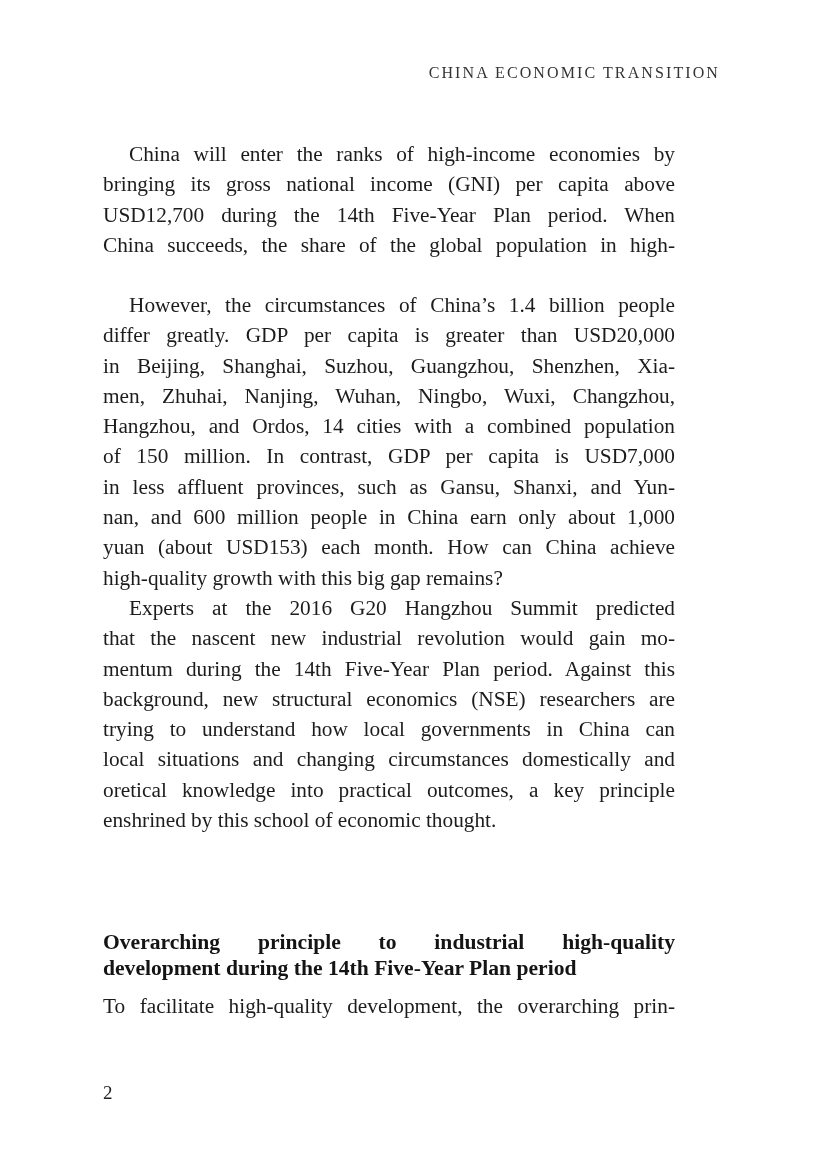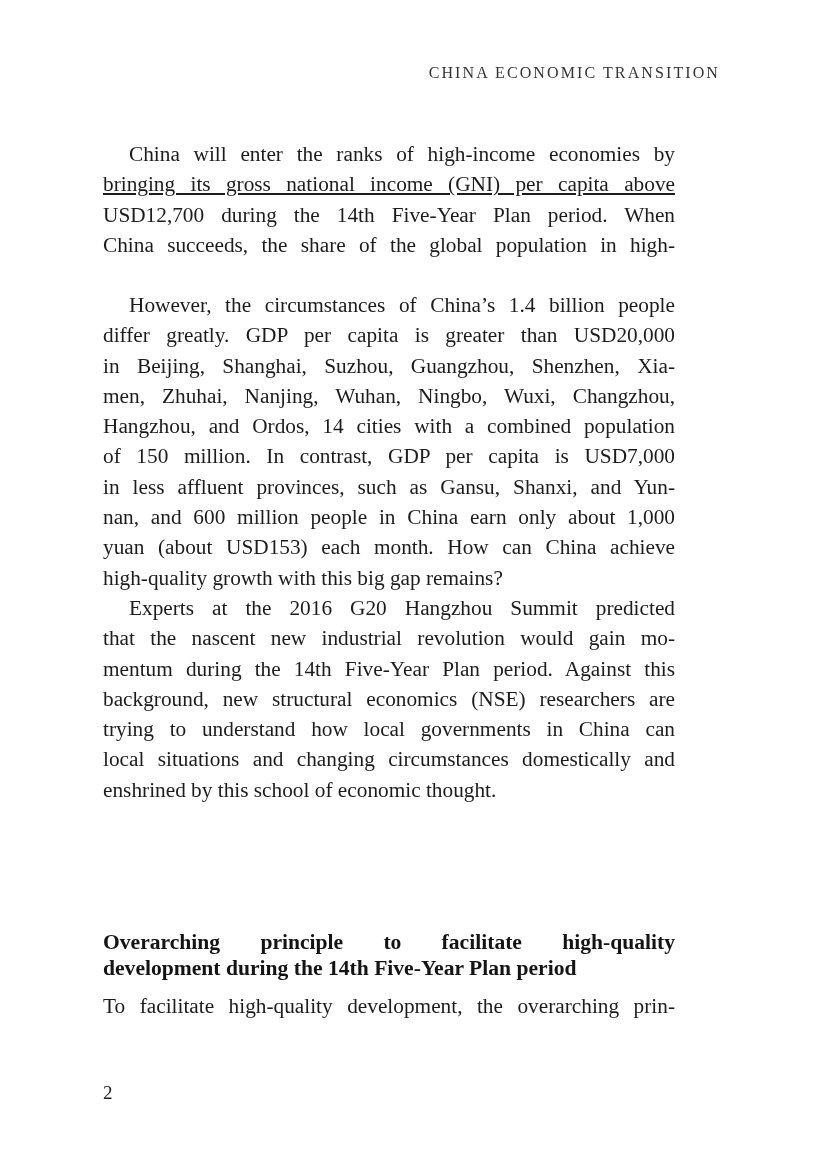--- a/index.html
+++ b/index.html
@@ -79,21 +79,21 @@
       color: #222222;
     }
   </style>
 </head>
 <body>
 
 <div class="running-head">CHINA ECONOMIC TRANSITION</div>
 
 <div class="body-block" id="p1">
   <span class="line indent" style="white-space: normal;">China will enter the ranks of high-income economies by</span>
-  <span class="line" style="white-space: normal; text-decoration: underline;">bringing its gross national income (GNI) per capita above</span>
+  <span class="line" style="white-space: normal;">bringing its gross national income (GNI) per capita above</span>
   <span class="line" style="white-space: normal;">USD12,700 during the 14th Five-Year Plan period. When</span>
   <span class="line" style="white-space: normal;">China succeeds, the share of the global population in high-</span>
 </div>
 
 <div class="body-block" id="p2">
   <span class="line indent" style="white-space: normal;">However, the circumstances of China’s 1.4 billion people</span>
   <span class="line" style="white-space: normal;">differ greatly. GDP per capita is greater than USD20,000</span>
   <span class="line" style="white-space: normal;">in Beijing, Shanghai, Suzhou, Guangzhou, Shenzhen, Xia-</span>
   <span class="line" style="white-space: normal;">men, Zhuhai, Nanjing, Wuhan, Ningbo, Wuxi, Changzhou,</span>
   <span class="line" style="white-space: normal;">Hangzhou, and Ordos, 14 cities with a combined population</span>
@@ -104,25 +104,26 @@
   <span class="line last">high-quality growth with this big gap remains?</span>
 </div>
 
 <div class="body-block" id="p3">
   <span class="line indent" style="white-space: normal;">Experts at the 2016 G20 Hangzhou Summit predicted</span>
   <span class="line" style="white-space: normal;">that the nascent new industrial revolution would gain mo-</span>
   <span class="line" style="white-space: normal;">mentum during the 14th Five-Year Plan period. Against this</span>
   <span class="line" style="white-space: normal;">background, new structural economics (NSE) researchers are</span>
   <span class="line" style="white-space: normal;">trying to understand how local governments in China can</span>
   <span class="line" style="white-space: normal;">local situations and changing circumstances domestically and</span>
+  <span class="line" style="white-space: normal;">oretical knowledge into practical outcomes, a key principle</span>
   <span class="line last">enshrined by this school of economic thought.</span>
 </div>
 
 <div class="heading">
-  <span class="hline" style="white-space: normal;">Overarching principle to facilitate high-quality</span>
+  <span class="hline" style="white-space: normal;">Overarching principle to industrial high-quality</span>
   <span class="hline last">development during the 14th Five-Year Plan period</span>
 </div>
 
 <div class="body-block" id="p4">
   <span class="line" style="white-space: normal;">To facilitate high-quality development, the overarching prin-</span>
 </div>
 
 <div class="folio">2</div>
 
 </body></html>

